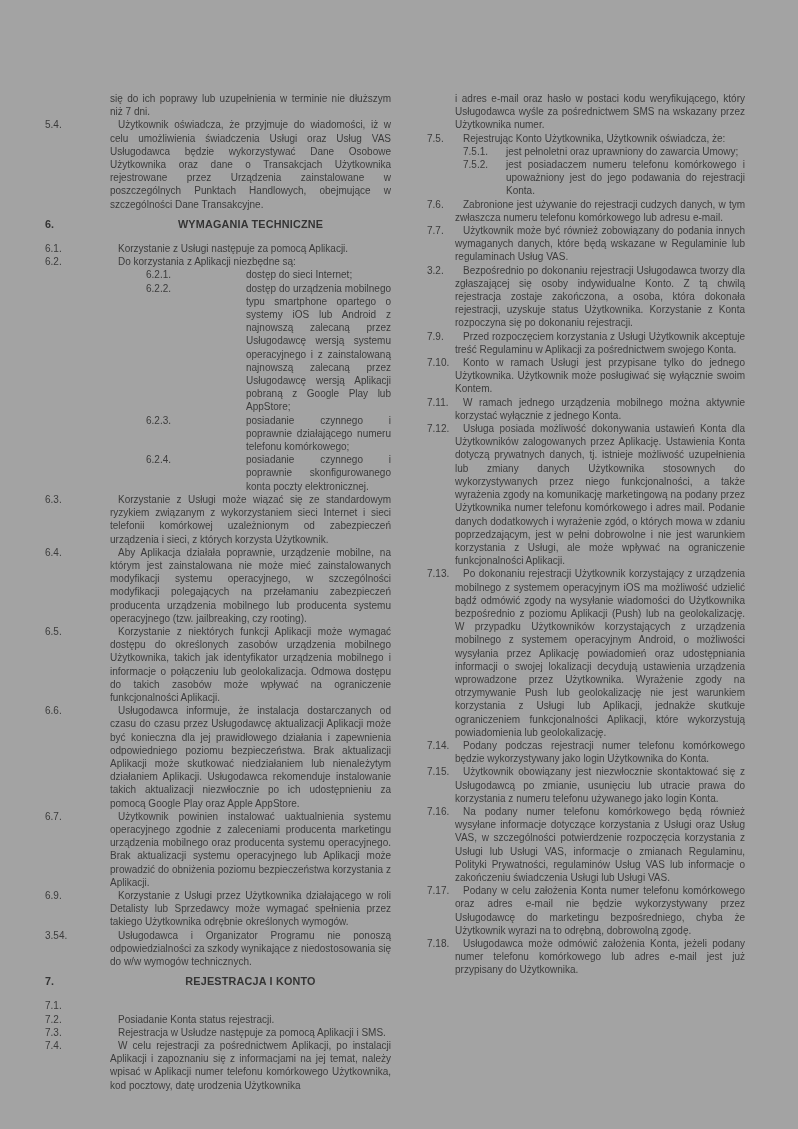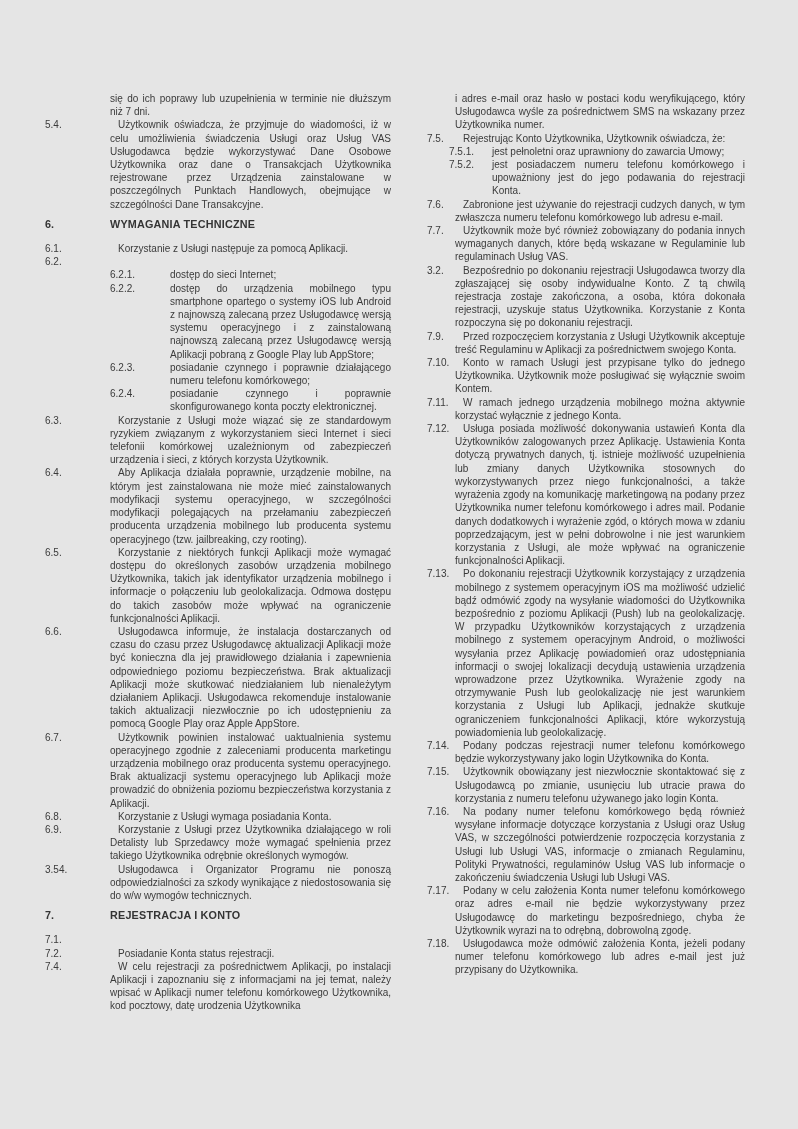--- a/index.html
+++ b/index.html
@@ -1,40 +1,40 @@
 <!DOCTYPE html>
 <html lang="pl"><head>
 <meta charset="utf-8">
 <style>
   html,body{margin:0;padding:0;background:#ffffff;}
   .page{
     position:relative;
     width:798px;height:1129px;
-    background:#e5e5e5;
+    background:#a3a3a3;
     font-family:"Liberation Sans",sans-serif;
     font-size:10px;
     line-height:13.2px;
     color:#3b3b3b;
     overflow:hidden;
   }
   .col{position:absolute;top:92px;}
   .col-left{left:45px;width:346px;}
   .col-right{left:427px;width:318px;}
   .row{display:flex;align-items:flex-start;}
   .num{flex:0 0 auto;}
   .txt{flex:1 1 auto;text-align:justify;}
   .col-left .num{width:65px;}
   .col-right .num{width:28px;}
-  .col-left .row.subclause{margin-left:65px;}
+  .col-left .row.subclause{margin-left:101px;gap:40px;}
   .col-left .row.subclause .num{width:60px;}
-  .col-right .row.subclause{margin-left:22px;}
+  .col-right .row.subclause{margin-left:36px;}
   .col-right .row.subclause .num{width:43px;}
   .row.clause .txt{text-indent:8px;}
   .row.heading{font-weight:700;font-size:10.8px;margin:7px 0 11px 0;color:#343434;}
-  .row.heading .txt{text-align:left;text-indent:0;letter-spacing:0.2px;}
+  .row.heading .txt{text-align:center;text-indent:0;letter-spacing:0.2px;}
 </style>
 </head>
 <body>
 
 <div class="page">
   <div class="col col-left" id="col-0">
       <div class="row continuation">
         <span class="num"></span>
         <span class="txt">się do ich poprawy lub uzupełnienia w terminie nie dłuższym niż 7 dni.</span>
       </div>
@@ -45,20 +45,21 @@
       <div class="row heading">
         <span class="num">6.</span>
         <span class="txt">WYMAGANIA TECHNICZNE</span>
       </div>
       <div class="row clause">
         <span class="num">6.1.</span>
         <span class="txt">Korzystanie z Usługi następuje za pomocą Aplikacji.</span>
       </div>
       <div class="row clause">
         <span class="num">6.2.</span>
+        <span class="txt">Do korzystania z Aplikacji niezbędne są:</span>
       </div>
       <div class="row subclause">
         <span class="num">6.2.1.</span>
         <span class="txt">dostęp do sieci Internet;</span>
       </div>
       <div class="row subclause">
         <span class="num">6.2.2.</span>
         <span class="txt">dostęp do urządzenia mobilnego typu smartphone opartego o systemy iOS lub Android z najnowszą zalecaną przez Usługodawcę wersją systemu operacyjnego i z zainstalowaną najnowszą zalecaną przez Usługodawcę wersją Aplikacji pobraną z Google Play lub AppStore;</span>
       </div>
       <div class="row subclause">
@@ -83,41 +84,41 @@
       </div>
       <div class="row clause">
         <span class="num">6.6.</span>
         <span class="txt">Usługodawca informuje, że instalacja dostarczanych od czasu do czasu przez Usługodawcę aktualizacji Aplikacji może być konieczna dla jej prawidłowego działania i zapewnienia odpowiedniego poziomu bezpieczeństwa. Brak aktualizacji Aplikacji może skutkować niedziałaniem lub nienależytym działaniem Aplikacji. Usługodawca rekomenduje instalowanie takich aktualizacji niezwłocznie po ich udostępnieniu za pomocą Google Play oraz Apple AppStore.</span>
       </div>
       <div class="row clause">
         <span class="num">6.7.</span>
         <span class="txt">Użytkownik powinien instalować uaktualnienia systemu operacyjnego zgodnie z zaleceniami producenta marketingu urządzenia mobilnego oraz producenta systemu operacyjnego. Brak aktualizacji systemu operacyjnego lub Aplikacji może prowadzić do obniżenia poziomu bezpieczeństwa korzystania z Aplikacji.</span>
       </div>
       <div class="row clause">
-        <span class="num">6.8.</span>
-        <span class="txt">Korzystanie z Usługi wymaga posiadania Konta.</span>
-      </div>
-      <div class="row clause">
         <span class="num">6.9.</span>
         <span class="txt">Korzystanie z Usługi przez Użytkownika działającego w roli Detalisty lub Sprzedawcy może wymagać spełnienia przez takiego Użytkownika odrębnie określonych wymogów.</span>
       </div>
       <div class="row clause">
         <span class="num">3.54.</span>
         <span class="txt">Usługodawca i Organizator Programu nie ponoszą odpowiedzialności za szkody wynikające z niedostosowania się do w/w wymogów technicznych.</span>
       </div>
       <div class="row heading">
         <span class="num">7.</span>
         <span class="txt">REJESTRACJA I KONTO</span>
       </div>
       <div class="row clause">
         <span class="num">7.1.</span>
       </div>
       <div class="row clause">
         <span class="num">7.2.</span>
         <span class="txt">Posiadanie Konta status rejestracji.</span>
+      </div>
+      <div class="row clause">
+        <span class="num">7.3.</span>
+        <span class="txt">Rejestracja w Usłudze następuje za pomocą Aplikacji i SMS.</span>
       </div>
       <div class="row clause">
         <span class="num">7.4.</span>
         <span class="txt">W celu rejestracji za pośrednictwem Aplikacji, po instalacji Aplikacji i zapoznaniu się z informacjami na jej temat, należy wpisać w Aplikacji numer telefonu komórkowego Użytkownika, kod pocztowy, datę urodzenia Użytkownika</span>
       </div>
     </div>
   <div class="col col-right" id="col-1">
       <div class="row continuation">
         <span class="num"></span>
         <span class="txt">i adres e-mail oraz hasło w postaci kodu weryfikującego, który Usługodawca wyśle za pośrednictwem SMS na wskazany przez Użytkownika numer.</span>

